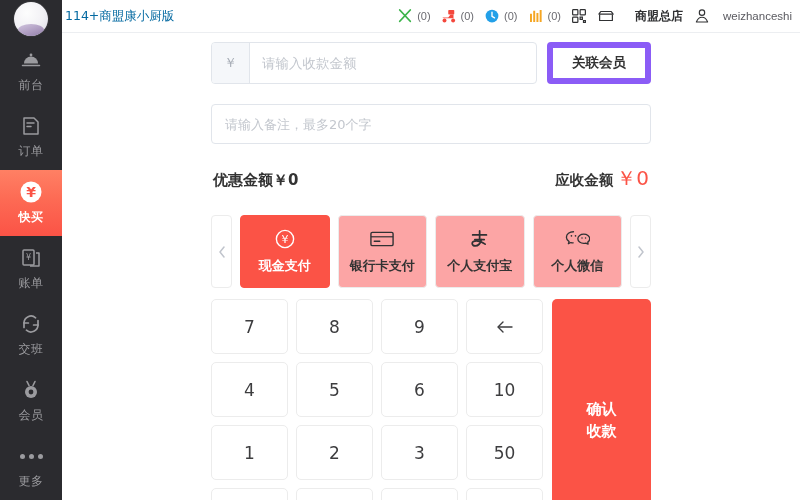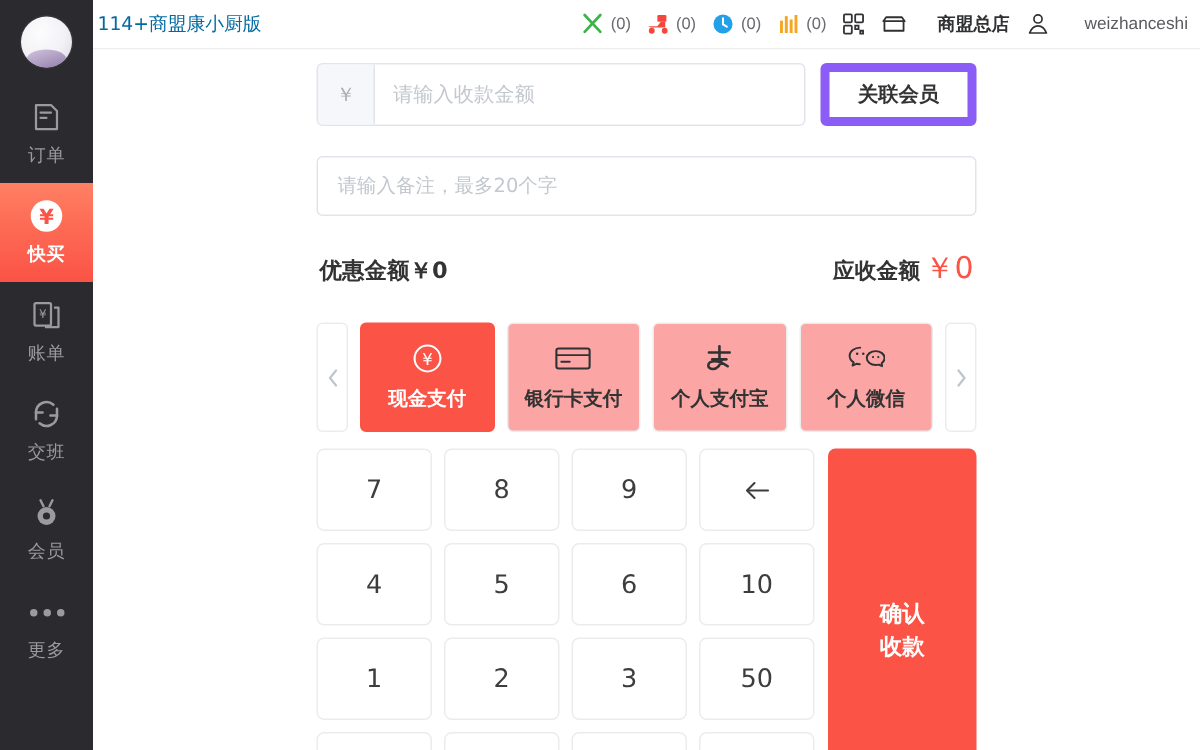--- a/index.html
+++ b/index.html
@@ -70,21 +70,21 @@
     margin-left: auto; display: flex; align-items: center;
     height: 100%; padding-right: 8px;
   }
   .hdr-stat { display: flex; align-items: center; gap: 3px; margin-right: 9px; cursor: pointer; }
   .hdr-stat .cnt { font-size: 11px; color: #6a6a70; }
   .hdr-ico { width: 18px; height: 18px; display: block; }
   .hdr-ico svg { display: block; width: 18px; height: 18px; }
   .hdr-plain { display: flex; align-items: center; margin-right: 9px; cursor: pointer; }
   .hdr-store { display: flex; align-items: center; gap: 20px; margin-right: 10px; cursor: pointer; }
   .hdr-store .store-name { font-size: 12px; color: #303133; font-weight: bold; }
-  .hdr-user { display: flex; align-items: center; gap: 22px; cursor: pointer; }
+  .hdr-user { display: flex; align-items: center; gap: 12px; cursor: pointer; }
   .hdr-user .uname { font-size: 11.5px; color: #5a5a60; }
 
   
   .main {
     position: absolute; left: 62px; top: 33px;
     width: 738px; height: 467px; background: #ffffff;
   }
   .content { position: absolute; left: 149px; top: 0; width: 440px; }
 
   
@@ -173,20 +173,30 @@
 <div id="app">
 
   <div class="sidebar">
 
     <div class="avatar-wrap">
       <div class="avatar"></div>
     </div>
 
     <div class="nav">
 
+      <div class="nav-item">
+        <span class="nav-icon">
+          <svg viewBox="0 0 24 24" fill="none" stroke="#9b9b9f" stroke-width="1.5" stroke-linecap="round">
+            <path d="M3.5 17.5h17"></path>
+            <path d="M5 15.5a7 7 0 0 1 14 0z" fill="#9b9b9f" stroke="none"></path>
+            <circle cx="12" cy="7" r="1.4" fill="#9b9b9f" stroke="none"></circle>
+          </svg>
+        </span>
+        <span class="nav-label">前台</span>
+      </div>
 
       <div class="nav-item">
         <span class="nav-icon">
           <svg viewBox="0 0 24 24" fill="none" stroke="#9b9b9f" stroke-width="1.5">
             <path d="M5 4h10l4 4v12H5z" stroke-linejoin="round"></path>
             <path d="M8 9h7M8 12.5h4" stroke-linecap="round"></path>
           </svg>
         </span>
         <span class="nav-label">订单</span>
       </div>

